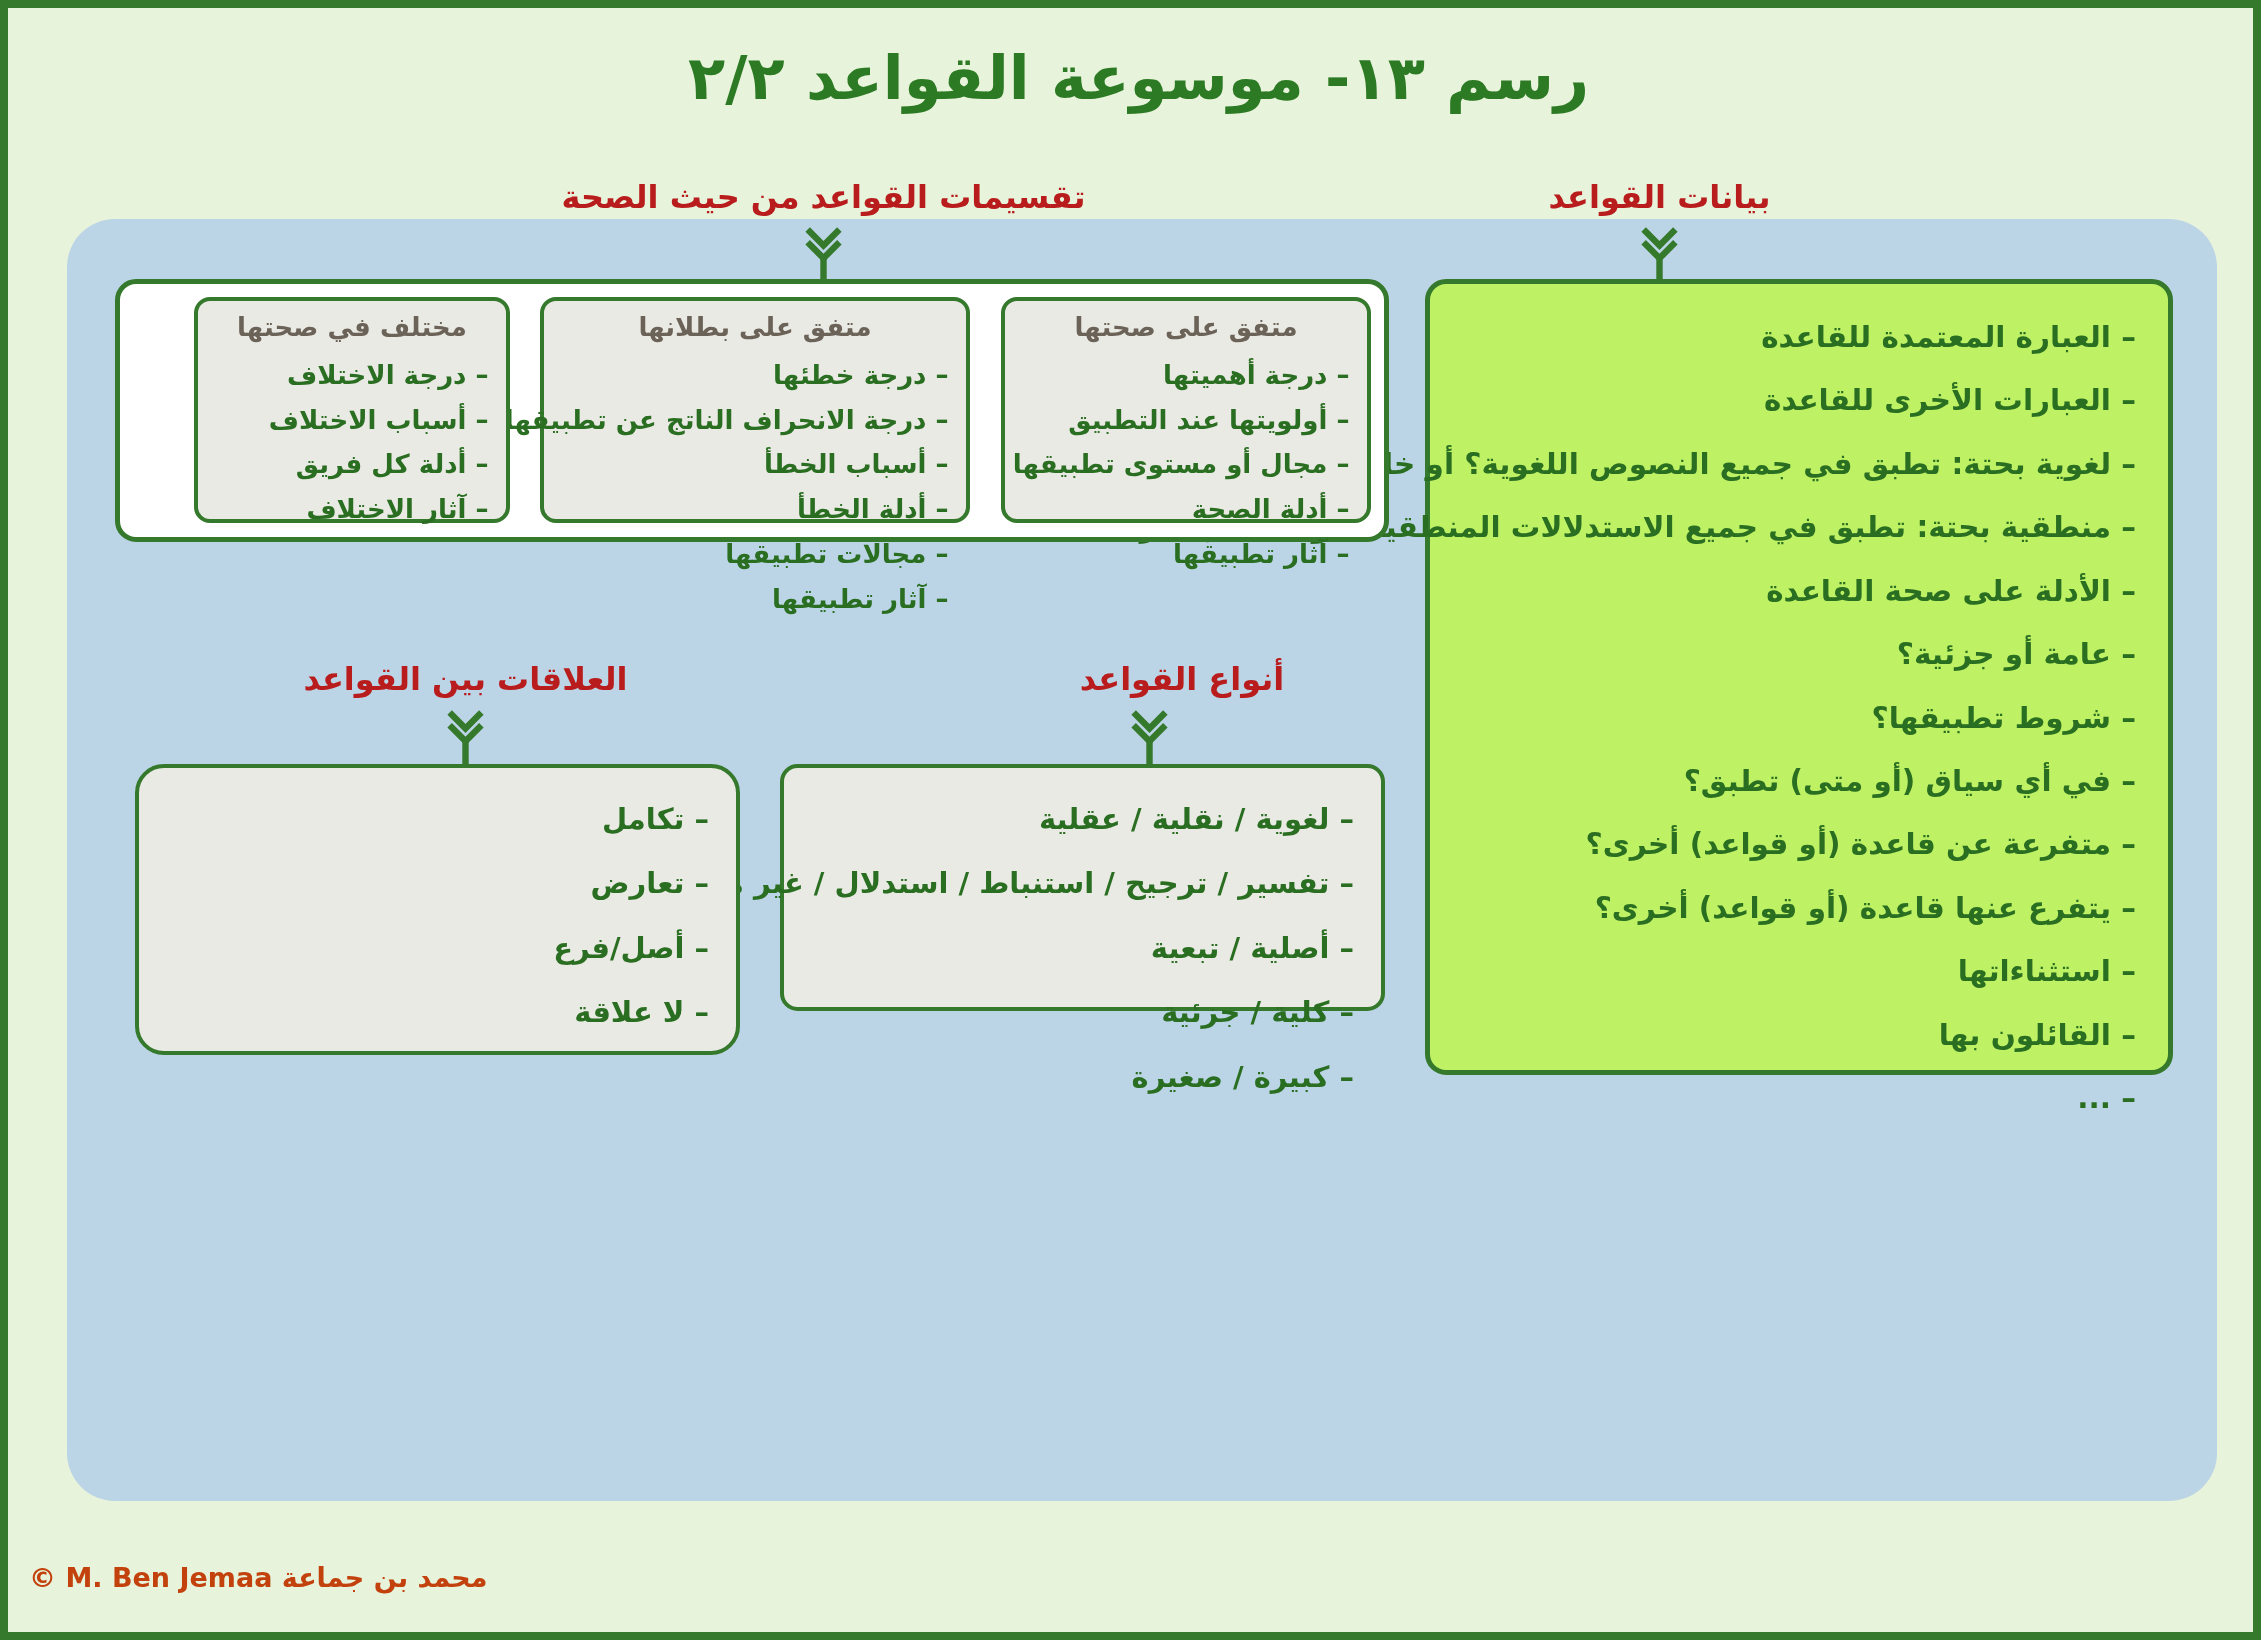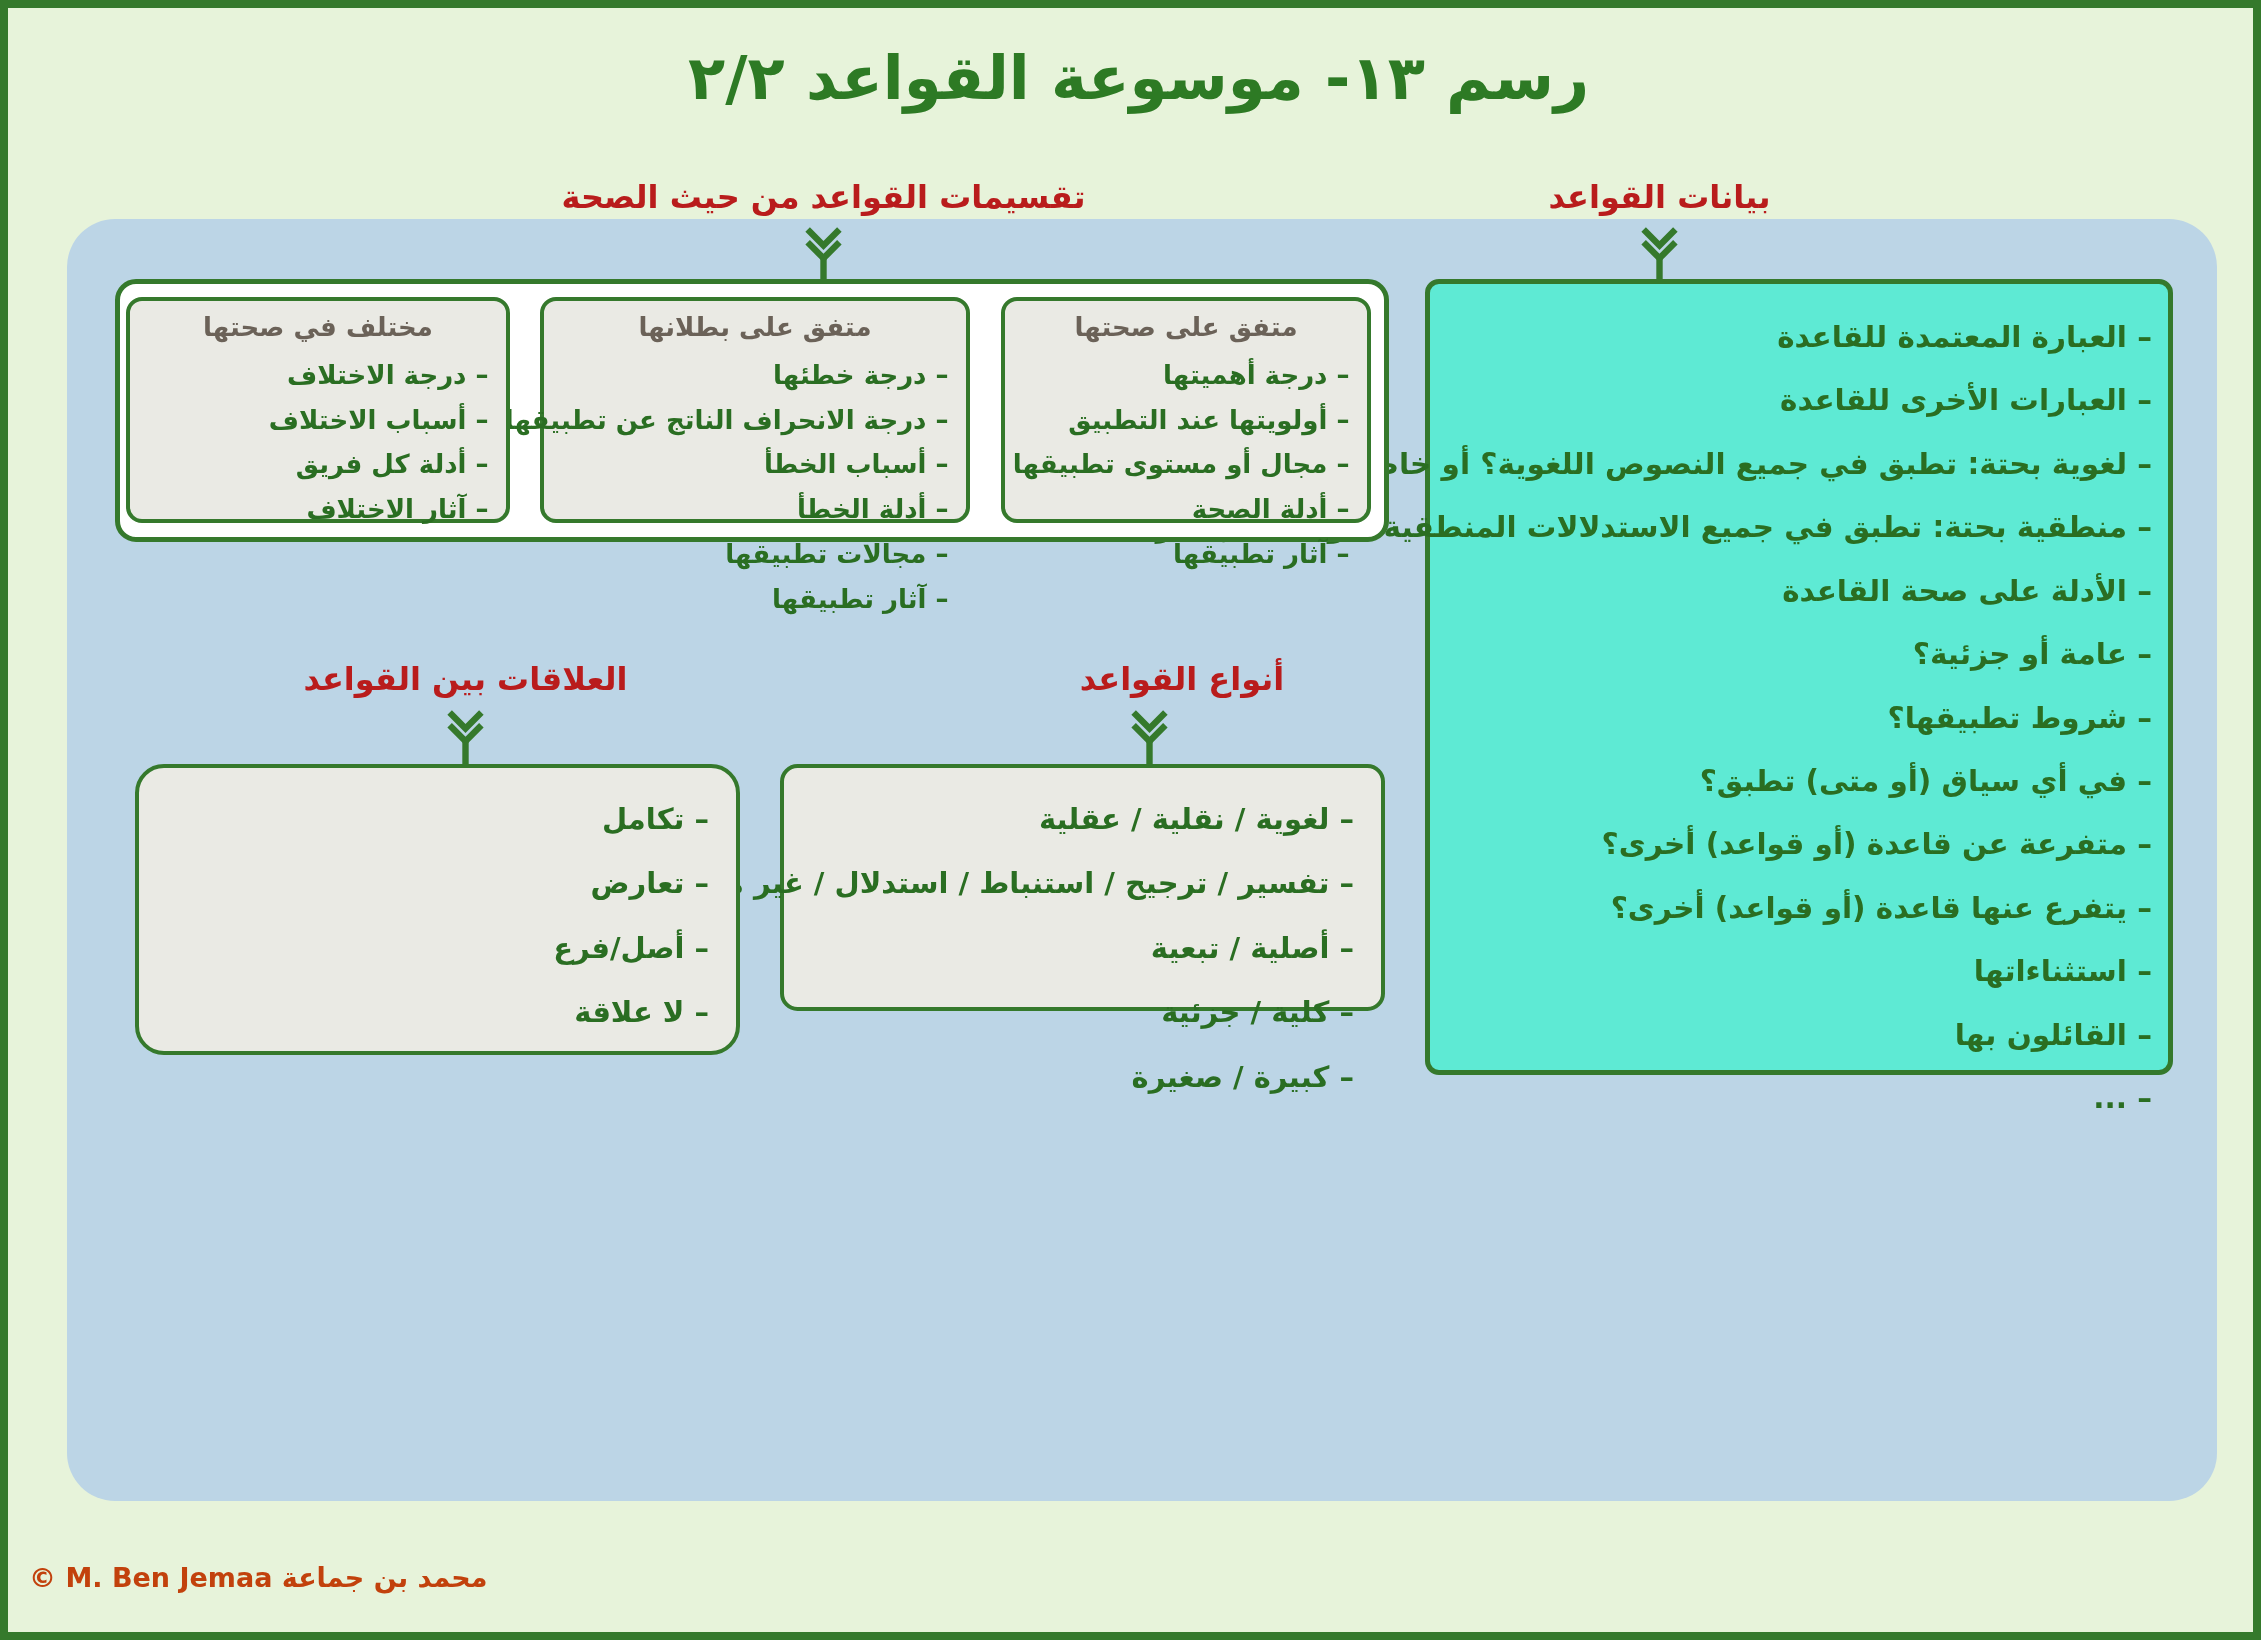--- a/index.html
+++ b/index.html
@@ -86,24 +86,24 @@
     box-sizing: border-box;
     background: #eaeae4;
     border: 4.8px solid #35792c;
     border-radius: 16px;
     padding: 11px 17.5px 12.7px 17.5px;
     direction: rtl;
   }
   .white-box {
     position: absolute;
     box-sizing: border-box;
-    background: #5eead4;
+    background: #bef264;
     border: 5.6px solid #35792c;
-    border-radius: 14px;
-    padding: 22px 16px 22px 32px;
+    border-radius: 21px;
+    padding: 22px 32px 22px 32px;
     direction: rtl;
   }
   .plain-box {
     position: absolute;
     box-sizing: border-box;
     background: #eaeae4;
     border: 4.8px solid #35792c;
     border-radius: 17.5px;
     padding: 19px 27px 19px 27px;
     direction: rtl;
@@ -217,21 +217,21 @@
       <ul class="list list-s">
         <li>– درجة خطئها</li>
         <li>– درجة الانحراف الناتج عن تطبيقها</li>
         <li>– أسباب الخطأ</li>
         <li>– أدلة الخطأ</li>
         <li>– مجالات تطبيقها</li>
         <li>– آثار تطبيقها</li>
       </ul>
     </div>
 
-    <div class="item-box" style="top:78px; right:1707px; width:384px; height:226px;">
+    <div class="item-box" style="top:78px; right:1707px; width:316px; height:226px;">
       <div class="box-title">مختلف في صحتها</div>
       <ul class="list list-s">
         <li>– درجة الاختلاف</li>
         <li>– أسباب الاختلاف</li>
         <li>– أدلة كل فريق</li>
         <li>– آثار الاختلاف</li>
       </ul>
     </div>
 
     <div class="sec-head" style="top:442px; right:796px; width:478px;">أنواع القواعد</div>

